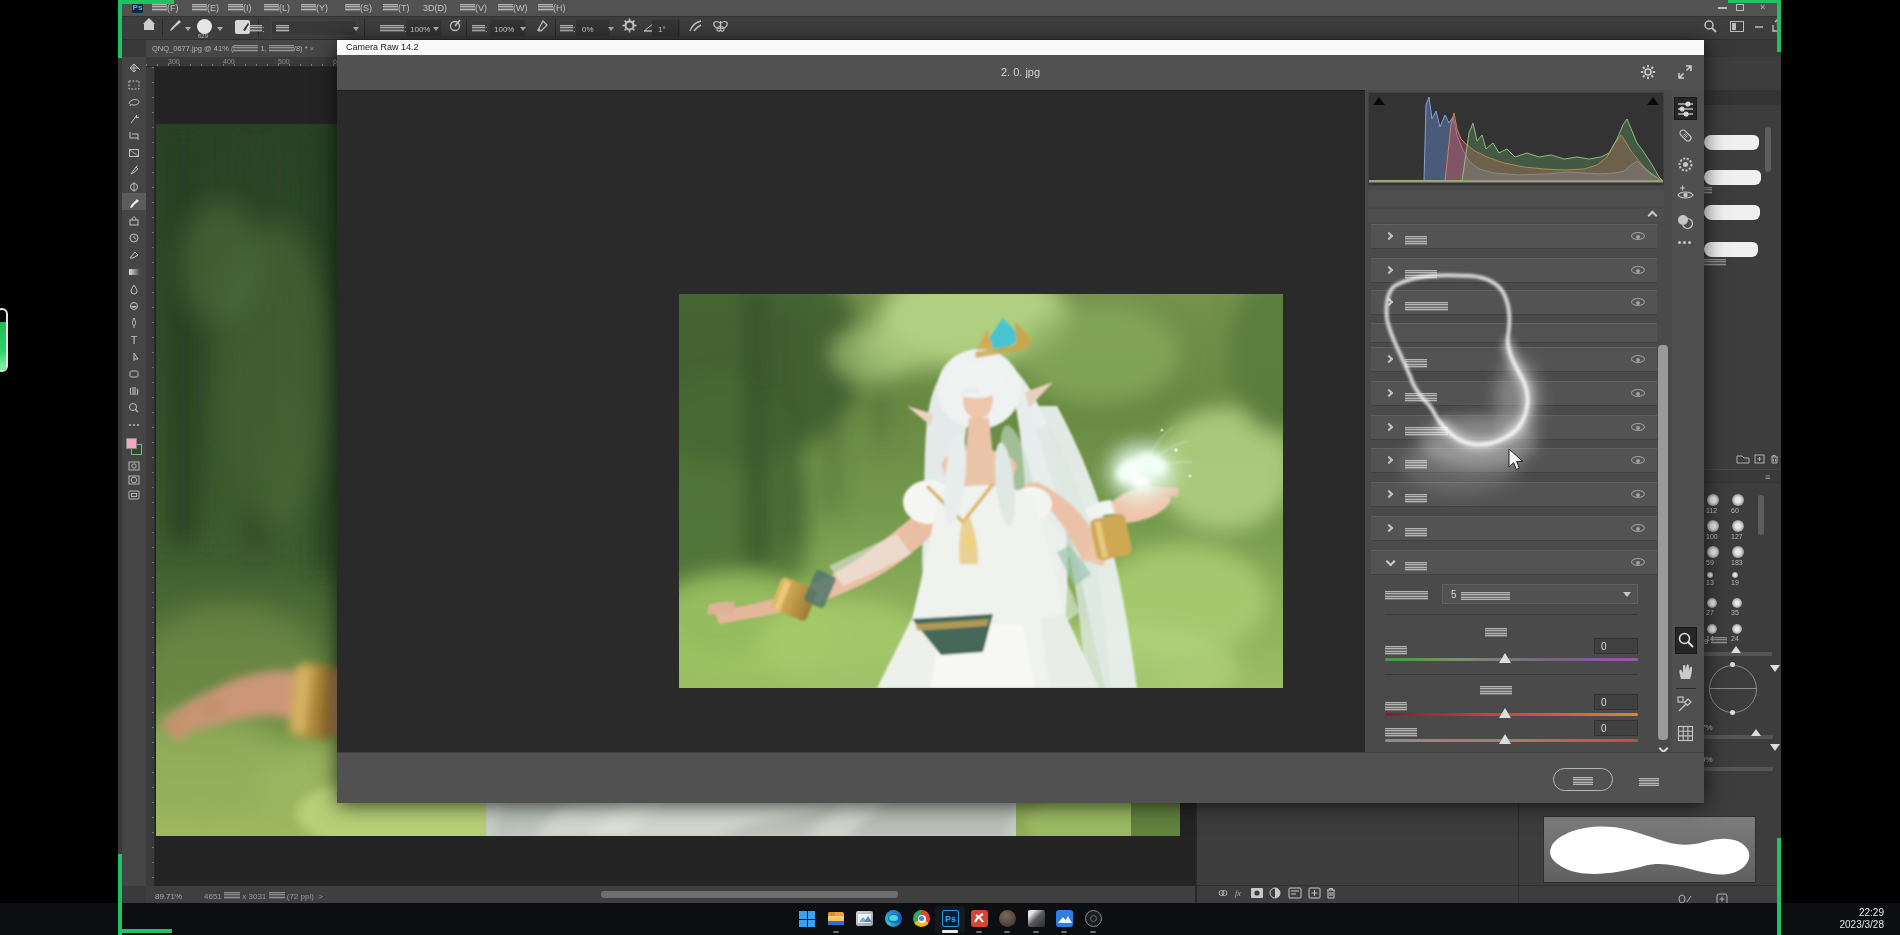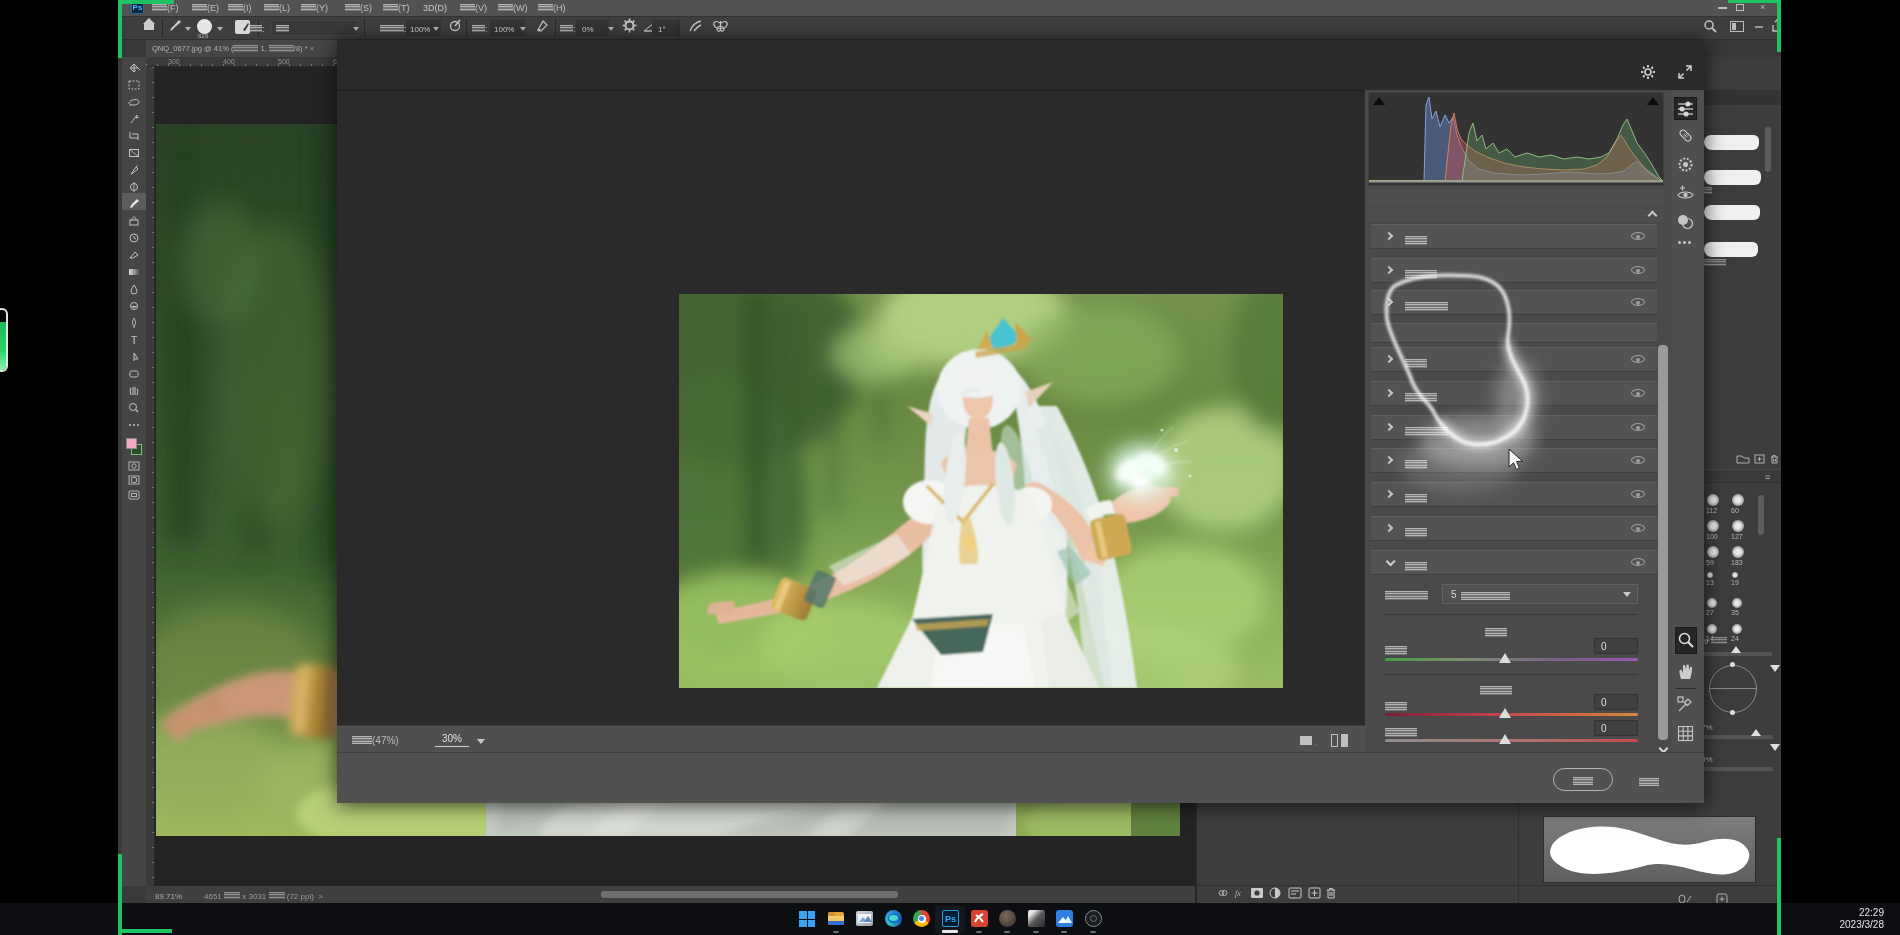--- a/index.html
+++ b/index.html
@@ -500,20 +500,22 @@
         <g fill="none" stroke="#b0b0b0" stroke-width="1">
           <path d="M2,6 a3,4 0 1,0 6,0 a3,4 0 1,0 -6,0"></path>
           <path d="M10,9 l4,-6"></path>
           <rect x="40" y="1" width="10" height="10" rx="2"></rect>
           <path d="M45,3.5 v5 M42.5,6 h5"></path>
         </g>
       </svg>
 </div>
 </div>
 <div class="abs" id="crw" style="left:337px;top:40px;width:1367px;height:763px;background:#2a2a2a;box-shadow:0 2px 20px rgba(0,0,0,0.7);">
+<div class="abs" style="left:0;top:0;width:100%;height:15px;background:#fafafa;color:#1a1a1a;font-size:9px;line-height:15px;"><span style="margin-left:9px;">Camera Raw 14.2</span></div>
+<div class="abs" style="left:0;top:15px;width:100%;height:35px;background:#515151;color:#d4d4d4;font-size:11px;text-align:center;line-height:35px;">2. 0. jpg</div>
 <svg class="abs" style="left:1303px;top:24px;" width="16" height="16" viewBox="0 0 16 16">
       <circle cx="8" cy="8" r="3" fill="none" stroke="#cfcfcf" stroke-width="1.6"></circle>
       <g stroke="#cfcfcf" stroke-width="2">
         <path d="M8,1 V3.2"></path>
         <path d="M8,12.8 V15"></path>
         <path d="M1,8 H3.2"></path>
         <path d="M12.8,8 H15"></path>
         <path d="M3,3 L4.6,4.6"></path>
         <path d="M11.4,11.4 L13,13"></path>
         <path d="M13,3 L11.4,4.6"></path>
@@ -808,29 +810,20 @@
           <path d="M3,16 L10,9 M10,9 l1.5,1.5 M8.5,7.5 L12,4 l3,3 L11.5,10.5 Z"></path>
           <rect x="2" y="2" width="5" height="5"></rect>
         </g>
       </svg>
 <svg class="abs" style="left:4px;top:634px;" width="19" height="19" viewBox="0 0 19 19">
         <g fill="none" stroke="#c6c6c6" stroke-width="1.1">
           <rect x="2.5" y="2.5" width="14" height="14"></rect>
           <path d="M7.2,2.5 v14 M11.9,2.5 v14 M2.5,7.2 h14 M2.5,11.9 h14"></path>
         </g>
       </svg>
-</div>
-<div class="abs" style="left:0;top:685px;width:1028px;height:27px;background:#4f4f4f;border-top:1px solid #3a3a3a;color:#bcbcbc;font-size:10px;">
-<div class="abs" style="left:15px;top:9px;"><span class="cjk" style="width:20px;height:8px;"></span>(47%)</div>
-<div class="abs" style="left:98px;top:7px;color:#e0e0e0;border-bottom:1.5px solid #d0d0d0;padding:0 7px 2px;">30%</div>
-<div class="ddl" style="left:140px;top:13px;"></div>
-<div class="abs" style="left:963px;top:10px;width:12px;height:9px;background:#c0c0c0;"></div>
-<div class="abs" style="left:978px;top:12px;color:#888;font-size:8px;">,</div>
-<div class="abs" style="left:994px;top:8px;width:7px;height:13px;border:1.2px solid #c0c0c0;"></div>
-<div class="abs" style="left:1004px;top:8px;width:7px;height:13px;background:#c0c0c0;"></div>
 </div>
 <div class="abs" style="left:0;top:712px;width:1367px;height:51px;background:#515151;border-top:1px solid #404040;">
 <div class="abs" style="left:1216px;top:15px;width:60px;height:23px;border:1px solid #b5b5b5;border-radius:12px;text-align:center;line-height:23px;"><span class="cjk" style="width:20px;height:8px;"></span></div>
 <div class="abs" style="left:1302px;top:20px;"><span class="cjk" style="width:20px;height:8px;"></span></div>
 </div>
 </div>
 <svg class="abs" style="left:1340px;top:260px;z-index:40;" width="240" height="250" viewBox="0 0 240 250">
 <defs>
       <filter id="rb1" x="-40%" y="-40%" width="180%" height="180%">
         <feGaussianBlur stdDeviation="8"></feGaussianBlur>

